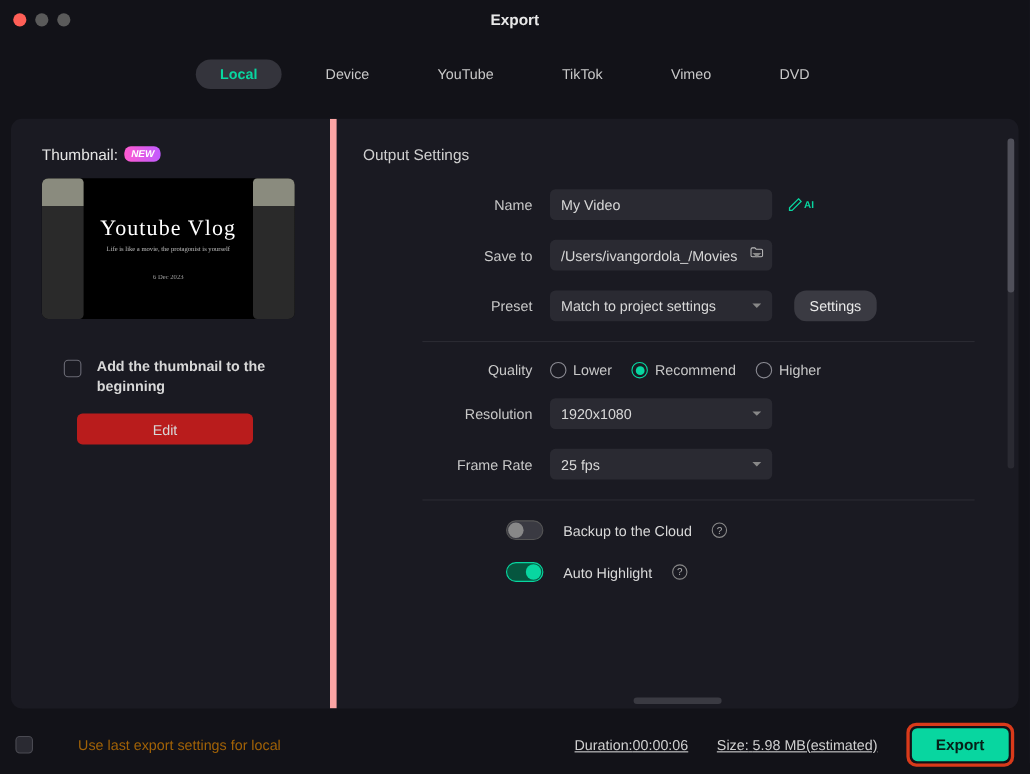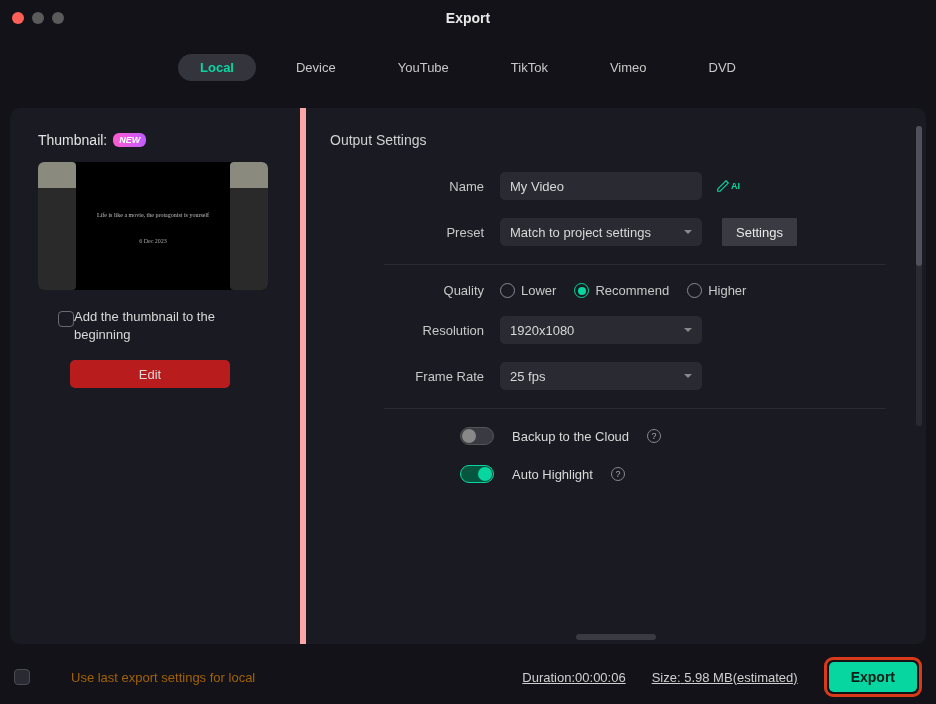--- a/index.html
+++ b/index.html
@@ -132,23 +132,25 @@
     justify-content: center;
     font-family: Georgia, serif;
     color: #fff;
   }
   .thumb-center .tmain { font-size: 20px; letter-spacing: 1px;}
   .thumb-center .tsub { font-size: 6px; opacity: .7; margin-top: 4px;}
   .thumb-center .tdate { font-size: 6px; opacity: .6; margin-top: 20px;}
 
   .add-thumb {
     display: flex;
+    gap: 14px;
     align-items: flex-start;
-    margin-top: 18px;
+    margin-top: 34px;
     padding-left: 20px;
+    font-weight: bold;
   }
   .checkbox {
     width: 16px; height: 16px;
     border: 1.5px solid #6a6a74;
     border-radius: 4px;
     flex-shrink: 0;
     margin-top: 3px;
     cursor: pointer;
   }
   .add-thumb-label { font-size: 13px; line-height: 1.4; color: #d8d8d8; }
@@ -230,21 +232,21 @@
     right: 6px;
     top: 5px;
     width: 16px; height: 14px;
   }
   .settings-btn {
     margin-left: 20px;
     height: 28px;
     padding: 0 14px;
     background: #3a3a42;
     border: none;
-    border-radius: 1px;
+    border-radius: 11px;
     color: #e8e8e8;
     font-size: 13px;
     cursor: pointer;
   }
 
   .divider {
     border: none;
     border-top: 1px solid #2a2a32;
     margin: 8px 0 18px 54px;
   }
@@ -392,20 +394,21 @@
 
   <div class="left-col">
     <div class="thumb-title">
       <span>Thumbnail:</span>
       <span class="new-badge">NEW</span>
     </div>
     <div class="thumb-preview">
       <div class="thumb-side"></div>
       <div class="thumb-side thumb-right"></div>
       <div class="thumb-center">
+        <div class="tmain">Youtube Vlog</div>
         <div class="tsub">Life is like a movie, the protagonist is yourself</div>
         <div class="tdate">6 Dec 2023</div>
       </div>
     </div>
     <div class="add-thumb">
       <div class="checkbox"></div>
       <div class="add-thumb-label">Add the thumbnail to the beginning</div>
     </div>
     <button class="edit-btn">Edit</button>
   </div>
@@ -417,20 +420,29 @@
       <div class="form-label">Name</div>
       <input class="text-input" value="My Video" style="">
       <span class="inline-icon">
         <svg width="14" height="14" viewBox="0 0 24 24" fill="none" stroke="#08d6a0" stroke-width="2">
             <path d="M17 3l4 4L7 21H3v-4L17 3z"></path>
           </svg>
         <span class="ai-tag">AI</span>
       </span>
     </div>
 
+    <div class="form-row">
+      <div class="form-label">Save to</div>
+      <div class="select" style="position:relative">
+        <span style="overflow:hidden;text-overflow:clip;">/Users/ivangordola_/Movies</span>
+        <svg class="folder-icon" viewBox="0 0 24 24" fill="none" stroke="#bbb" stroke-width="1.6">
+            <path d="M3 6a2 2 0 012-2h4l2 2h8a2 2 0 012 2v8a2 2 0 01-2 2H5a2 2 0 01-2-2V6z"></path>
+          </svg>
+      </div>
+    </div>
 
     <div class="form-row">
       <div class="form-label">Preset</div>
       <div class="select">
         <span>Match to project settings</span>
       </div>
       <button class="settings-btn">Settings</button>
     </div>
 
 

